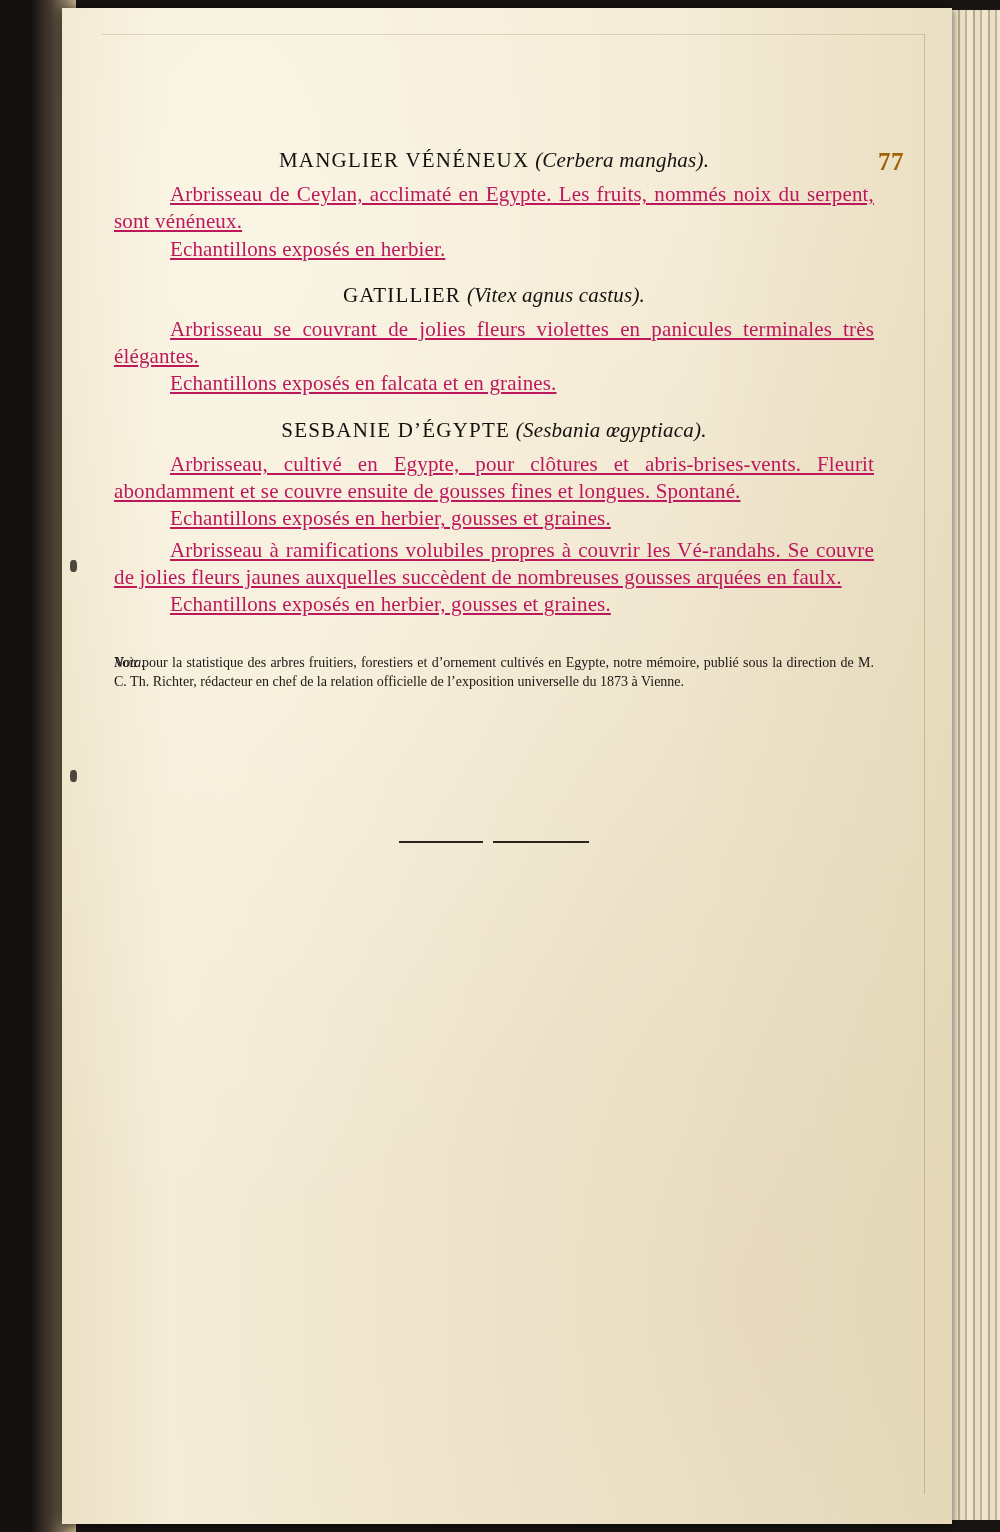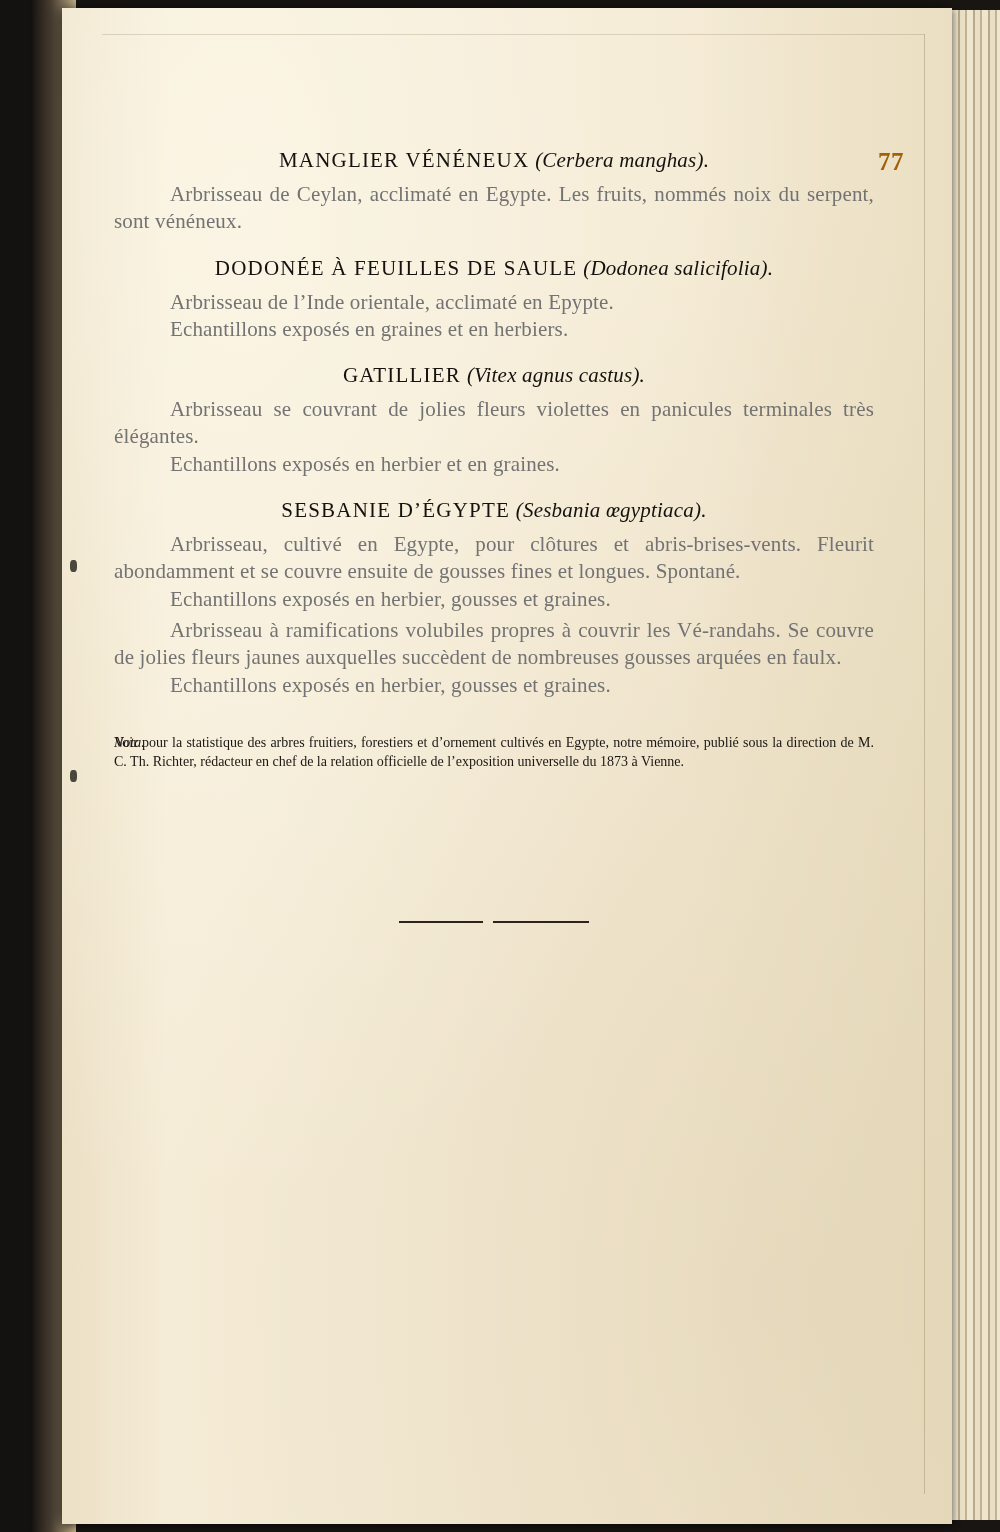--- a/index.html
+++ b/index.html
@@ -118,24 +118,25 @@
   }
   .head .latin {
     font-style: italic;
     letter-spacing: 0.2px;
     text-align: right;
   }
   p.body {
     margin: 0;
     font-size: 21px;
     line-height: 1.30;
-    color: #737373;
+    color: #be185d;
     text-align: justify;
     text-indent: 56px;
     letter-spacing: 0.15px;
+    text-decoration: underline;
   }
 
   
   .nota {
     margin-top: 34px;
     position: relative;
     font-size: 14px;
     line-height: 1.36;
     color: #1a1613;
     text-align: justify;
@@ -189,38 +190,31 @@
     <div class="folio">77</div>
 
     <div class="content">
 
       <div class="entry">
         <div class="head">
           <span class="name">MANGLIER VÉNÉNEUX</span>
           <span class="latin">(Cerbera manghas).</span>
         </div>
         <p class="body">Arbrisseau de Ceylan, acclimaté en Egypte. Les fruits, nommés noix du serpent, sont vénéneux.</p>
-      </div>
-
-      <div class="entry">
-        <div class="head">
-          <span class="name">DODONÉE À FEUILLES DE SAULE</span>
-          <span class="latin">(Dodonea salicifolia).</span>
-        </div>
-        <p class="body">Arbrisseau de l’Inde orientale, acclimaté en Epypte.</p>
-        <p class="body">Echantillons exposés en graines et en herbiers.</p>
-      </div>
+        <p class="body">Echantillons exposés en herbier.</p>
+      </div>
+
 
       <div class="entry">
         <div class="head">
           <span class="name">GATILLIER</span>
           <span class="latin">(Vitex agnus castus).</span>
         </div>
         <p class="body">Arbrisseau se couvrant de jolies fleurs violettes en panicules terminales très élégantes.</p>
-        <p class="body">Echantillons exposés en herbier et en graines.</p>
+        <p class="body">Echantillons exposés en falcata et en graines.</p>
       </div>
 
       <div class="entry">
         <div class="head">
           <span class="name">SESBANIE d’ÉGYPTE</span>
           <span class="latin">(Sesbania œgyptiaca).</span>
         </div>
         <p class="body">Arbrisseau, cultivé en Egypte, pour clôtures et abris-brises-vents. Fleurit abondamment et se couvre ensuite de gousses fines et longues. Spontané.</p>
         <p class="body">Echantillons exposés en herbier, gousses et graines.</p>
       </div>

